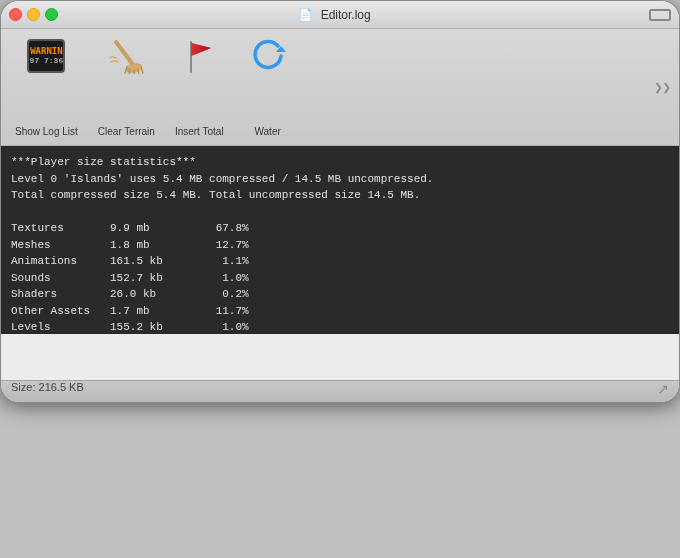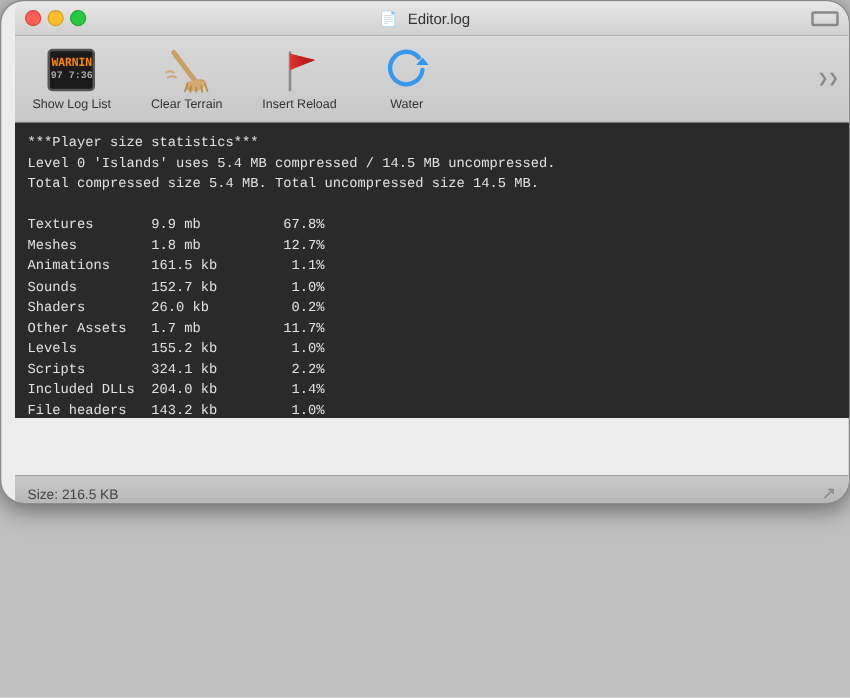--- a/index.html
+++ b/index.html
@@ -16,21 +16,20 @@
     .window {
       width: 680px;
       height: 403px;
       background: #ececec;
       border-radius: 19px;
       border: 1px solid #888;
       display: flex;
       flex-direction: column;
       box-shadow: 0 4px 20px rgba(0,0,0,0.5);
       overflow: hidden;
-      padding-left: 11px;
     }
 
     
     .title-bar {
       background: linear-gradient(to bottom, #e8e8e8, #d0d0d0);
       height: 28px;
       display: flex;
       align-items: center;
       padding: 0 8px;
       border-bottom: 1px solid #b0b0b0;
@@ -74,21 +73,21 @@
       justify-content: flex-end;
     }
 
     
     .toolbar {
       background: linear-gradient(to bottom, #d8d8d8, #c8c8c8);
       border-bottom: 1px solid #b0b0b0;
       display: flex;
       align-items: center;
       padding: 4px 8px;
-      gap: 20px;
+      gap: 8px;
       flex-shrink: 0;
       min-height: 68px;
     }
 
     .toolbar-item {
       display: flex;
       flex-direction: column;
       align-items: center;
       gap: 3px;
       cursor: pointer;
@@ -104,20 +103,21 @@
       align-items: center;
       justify-content: center;
     }
 
     .toolbar-label {
       font-size: 10px;
       color: #333;
       font-family: -apple-system, sans-serif;
       text-align: center;
       white-space: nowrap;
+      margin-top: 48px;
     }
 
     .toolbar-right {
       margin-left: auto;
       display: flex;
       align-items: center;
     }
 
     
     .warn-badge {
@@ -180,21 +180,21 @@
       border-radius: 7px;
       border: 2px solid #3a3a3a;
     }
 
     
     .status-bar {
       background: linear-gradient(to bottom, #c8c8c8, #b8b8b8);
       border-top: 1px solid #a0a0a0;
       height: 22px;
       display: flex;
-      align-items: flex-end;
+      align-items: flex-start;
       padding: 0 10px;
       font-family: -apple-system, sans-serif;
       font-size: 11px;
       color: #444;
       flex-shrink: 0;
       margin-top: 46px;
     }
 
     .status-resize {
       margin-left: auto;
@@ -272,21 +272,21 @@
           <path d="M10 5 L30 10 L10 18 Z" fill="#cc2222"></path>
           <path d="M10 5 L30 10 L10 18 Z" fill="url(#flagGrad)"></path>
           <defs>
             <linearGradient id="flagGrad" x1="0" y1="0" x2="1" y2="0">
               <stop offset="0%" stop-color="#dd3333"></stop>
               <stop offset="100%" stop-color="#aa1111"></stop>
             </linearGradient>
           </defs>
         </svg>
       </div>
-      <span class="toolbar-label">Insert Reload</span>
+      <span class="toolbar-label">Insert Total</span>
     </div>
 
     <div class="toolbar-item">
       <div class="toolbar-icon">
         <svg width="36" height="36" viewBox="0 0 36 36" fill="none" xmlns="http://www.w3.org/2000/svg">
           <path d="M28 8 A13 13 0 1 0 31 18" stroke="#3399ee" stroke-width="3.5" stroke-linecap="round" fill="none"></path>
           <polygon points="31,8 36,14 26,14" fill="#3399ee"></polygon>
         </svg>
       </div>
       <span class="toolbar-label">Water</span>

